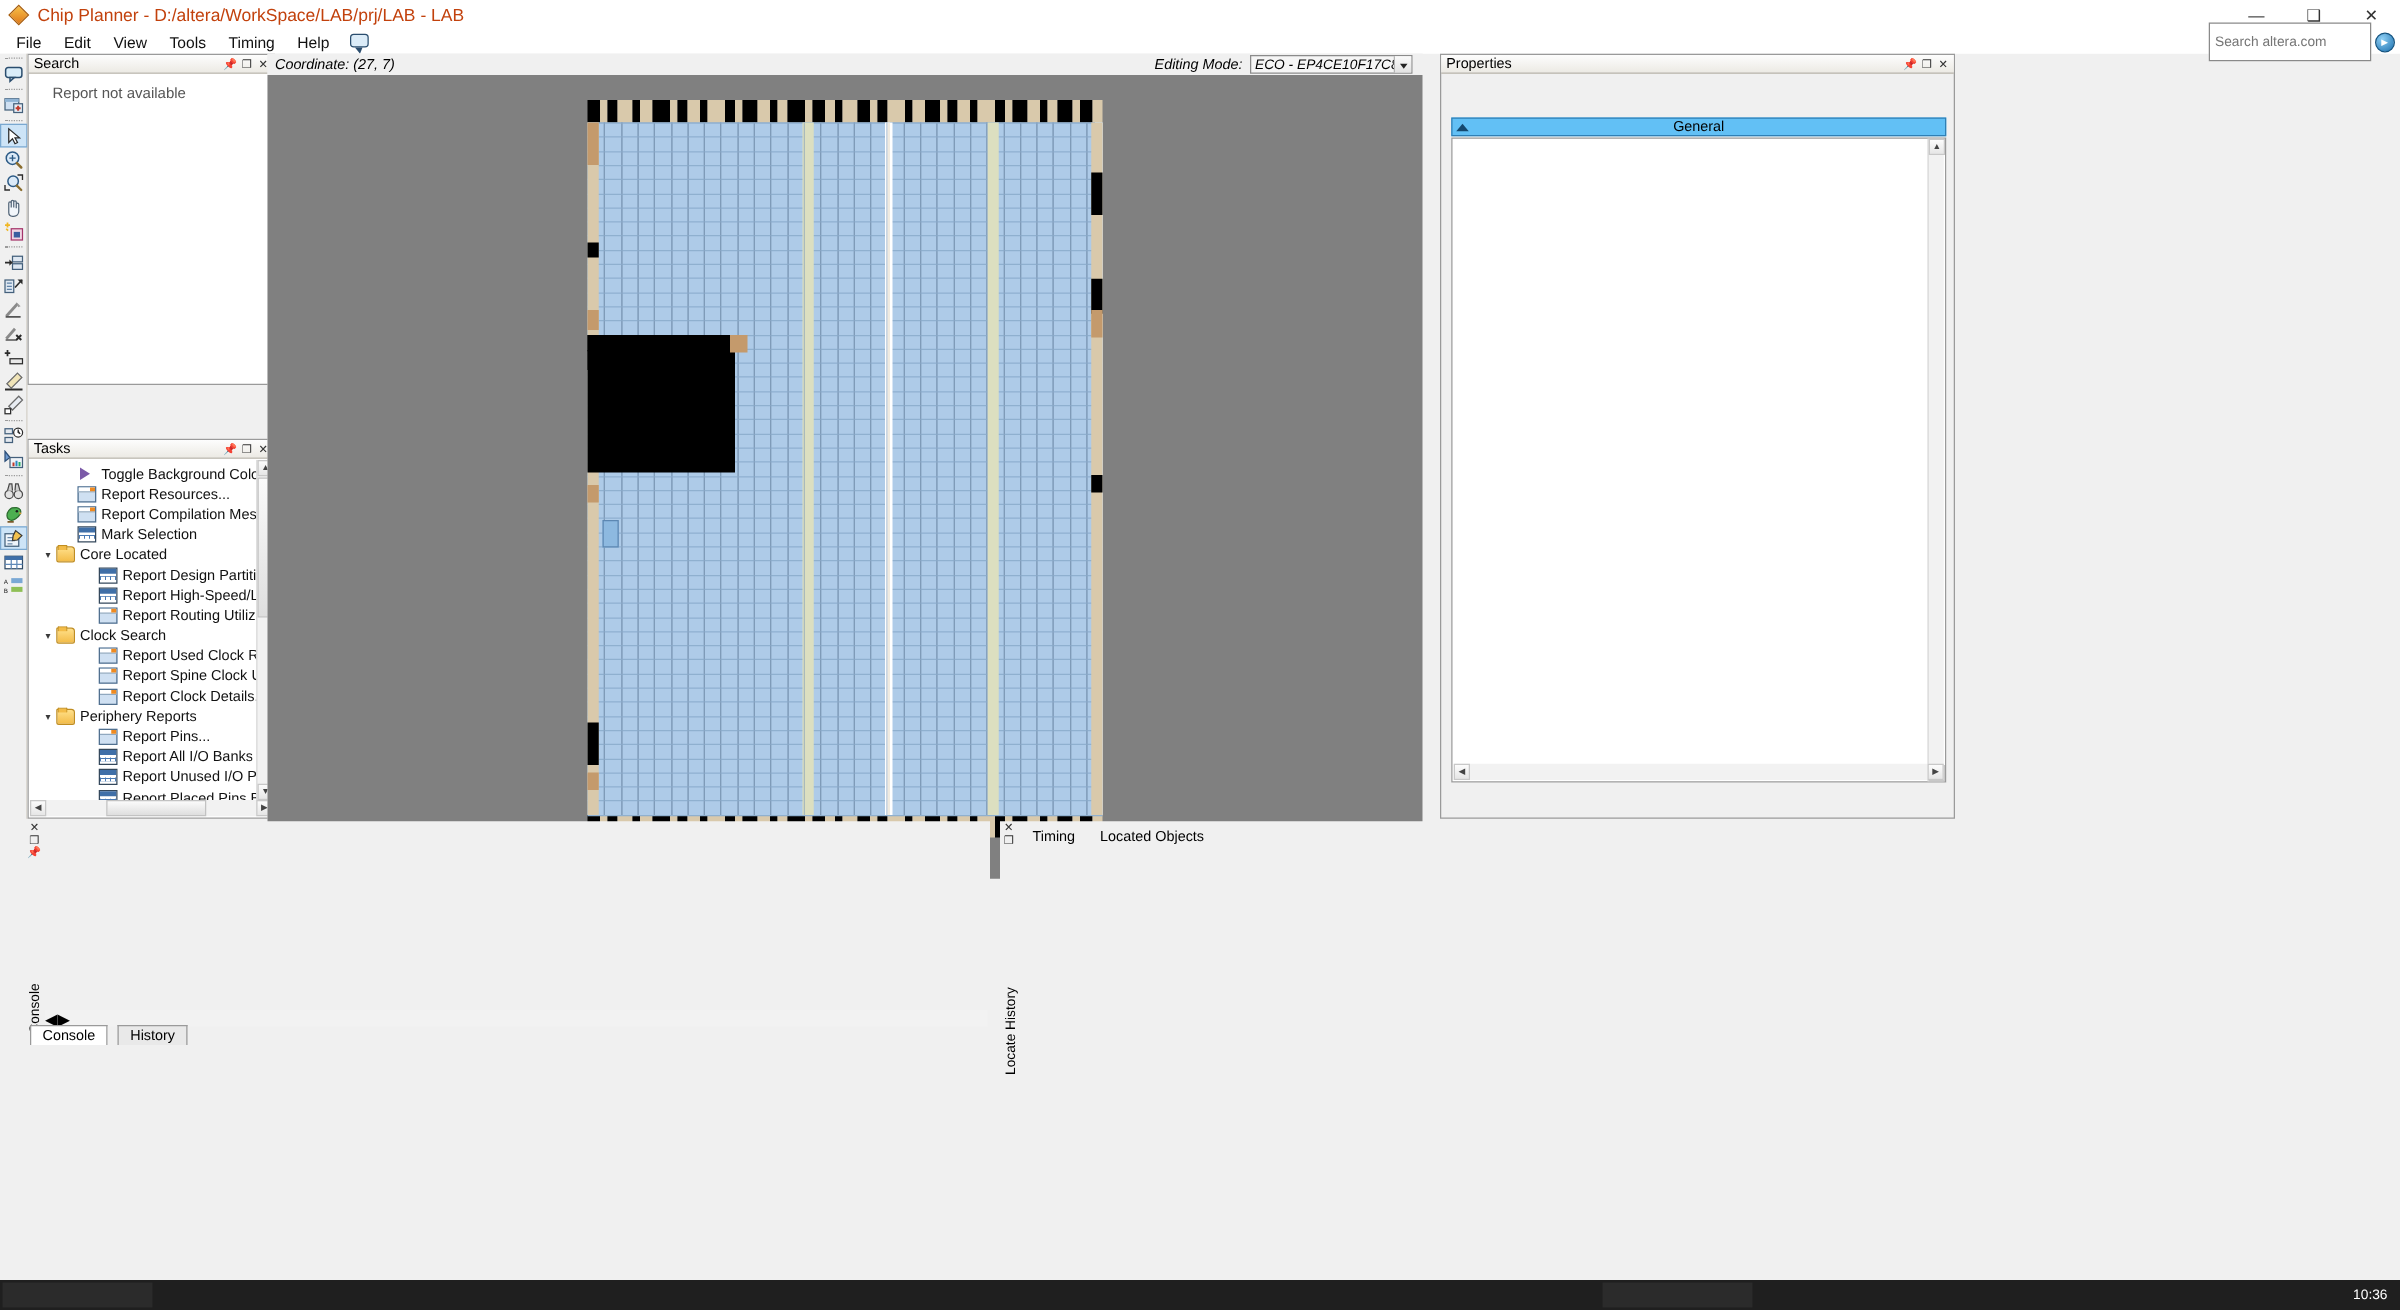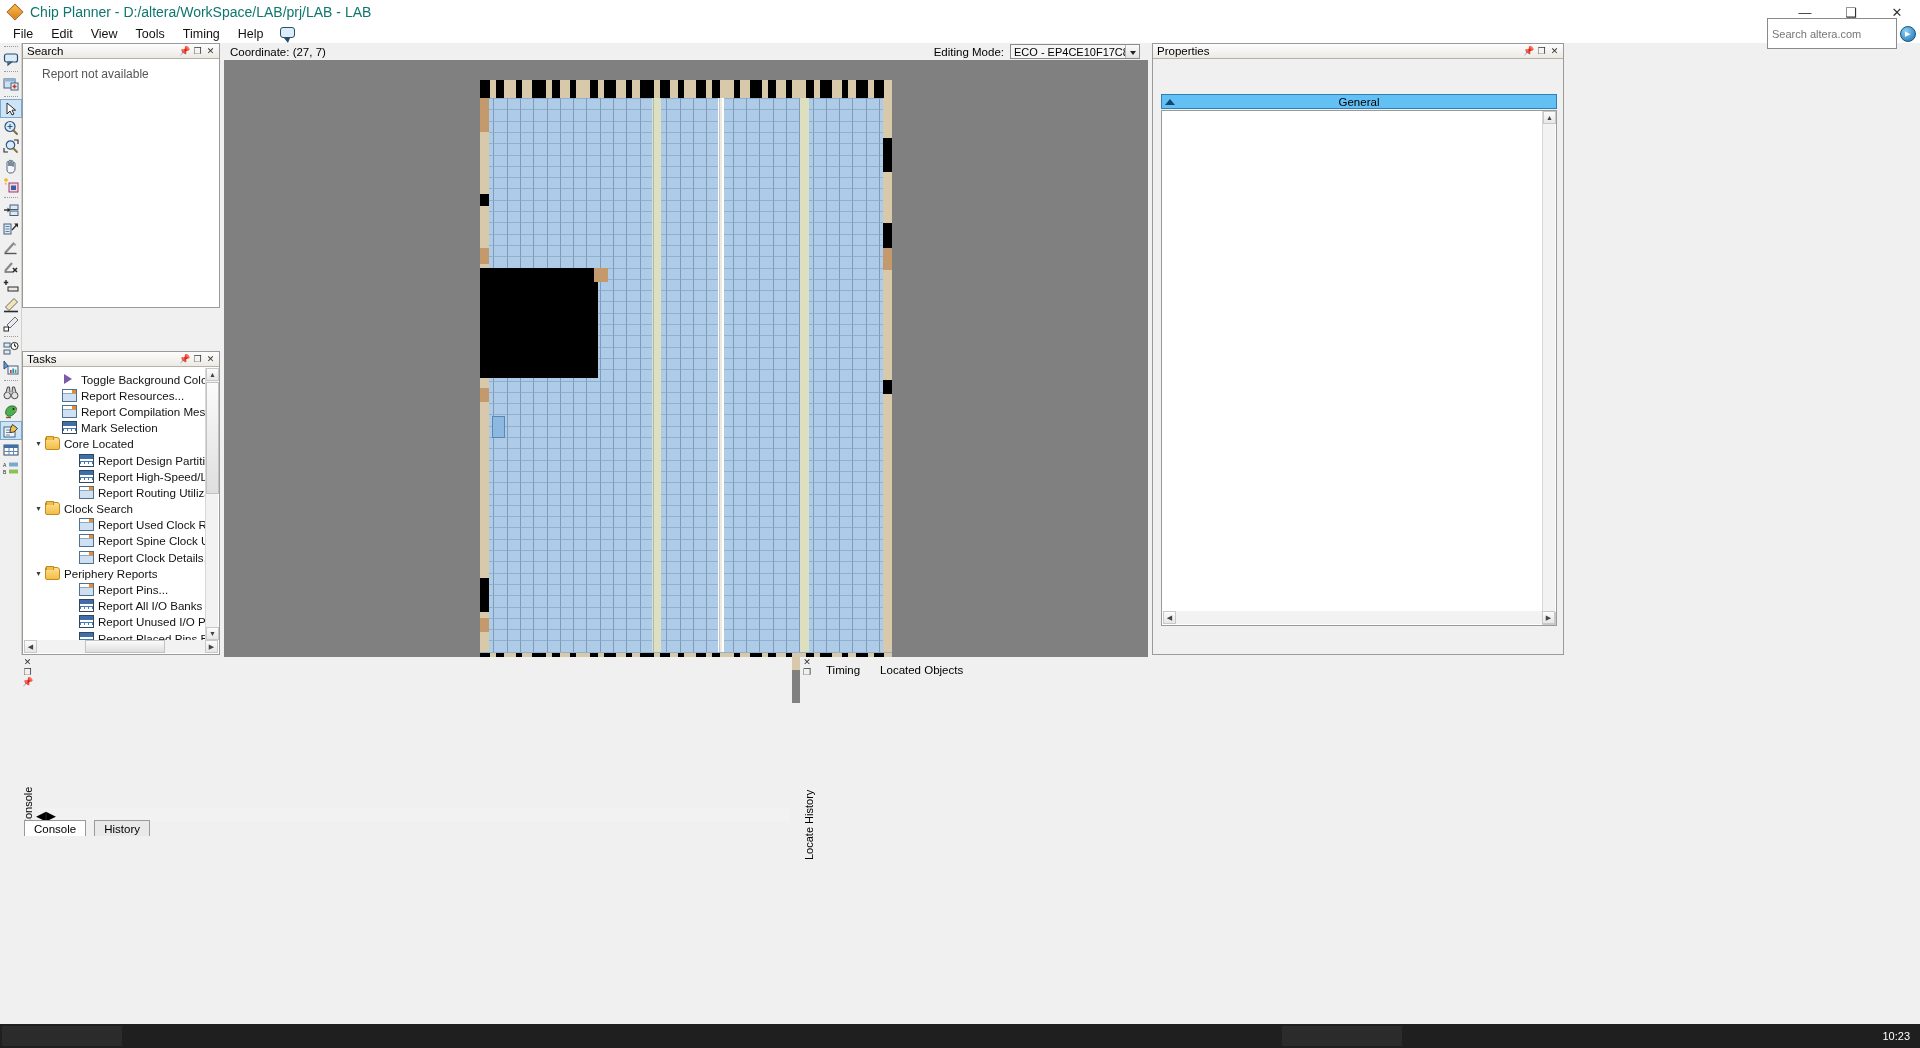--- a/index.html
+++ b/index.html
@@ -14,21 +14,21 @@
   }
   #app { position: relative; width: 1920px; height: 1048px; background: #f0f0f0; }
 
   
   .titlebar {
     position: absolute; left: 0; top: 0; width: 1920px; height: 24px;
     background: #ffffff; display: flex; align-items: center;
   }
   .title-icon { width: 18px; height: 18px; margin-left: 6px; margin-right: 6px; position: relative; }
   .title-icon .d { position: absolute; width: 12px; height: 12px; background: linear-gradient(135deg,#f7c048,#e07a1a); transform: rotate(45deg); left: 3px; top: 3px; border: 1px solid #a85d0c; }
-  .title-text { font-size: 14px; color: #0f766e; }
+  .title-text { font-size: 14px; color: #c2410c; }
   .win-btns { margin-left: auto; display: flex; height: 24px; }
   .win-btn { width: 46px; height: 24px; display: flex; align-items: center; justify-content: center; font-size: 13px; color: #333; }
 
   
   .menubar {
     position: absolute; left: 0; top: 24px; width: 1920px; height: 19px;
     background: #ffffff; display: flex; align-items: center; padding-left: 4px;
   }
   .menu-item { padding: 2px 9px; font-size: 12.5px; color: #111; }
   .menu-cmt { margin-left: 6px; width: 18px; height: 16px; position: relative; }
@@ -101,21 +101,21 @@
   .vscroll { position: absolute; right: 1px; top: 16px; bottom: 14px; width: 13px; background: #f2f2f2; border-left: 1px solid #d7d7d7; }
   .vscroll .arr { width: 13px; height: 13px; background: linear-gradient(#fcfcfc,#e6e6e6); border: 1px solid #c8c8c8; font-size: 7px; text-align: center; line-height: 11px; color: #444; }
   .vscroll .arr.bot { position: absolute; bottom: 0; left: 0; }
   .vscroll .thumb { position: absolute; left: 0; width: 13px; background: linear-gradient(#fbfbfb,#dedede); border: 1px solid #c2c2c2; }
   .hscroll { position: absolute; left: 1px; right: 1px; bottom: 1px; height: 13px; background: #f2f2f2; display: flex; }
   .hscroll .arr { width: 13px; height: 13px; background: linear-gradient(#fcfcfc,#e6e6e6); border: 1px solid #c8c8c8; font-size: 7px; text-align: center; line-height: 11px; color: #444; }
   .hscroll .track { flex: 1; position: relative; }
   .hscroll .thumb { position: absolute; top: 0; height: 13px; background: linear-gradient(#fbfbfb,#dedede); border: 1px solid #c2c2c2; }
 
   
-  #canvas-area { position: absolute; left: 224px; top: 43px; width: 924px; height: 660px; background: #f0f0f0; }
+  #canvas-area { position: absolute; left: 214px; top: 43px; width: 924px; height: 660px; background: #f0f0f0; font-style: italic; }
   .coordbar { height: 17px; display: flex; align-items: center; background: #f0f0f0; }
   .coordtxt { font-size: 11.5px; padding-left: 6px; color: #000; }
   .editmode { margin-left: auto; display: flex; align-items: center; padding-right: 8px; }
   .editmode .lbl { font-size: 11.5px; margin-right: 6px; }
   .combo { width: 130px; height: 15px; border: 1px solid #8b8b8b; background: #f5f5f5;
     display: flex; align-items: center; font-size: 11px; padding-left: 3px; position: relative; }
   .combo .cbtn { position: absolute; right: 0; top: 0; width: 14px; height: 13px;
     background: linear-gradient(#fafafa,#e2e2e2); border-left: 1px solid #b5b5b5; }
   .combo .cbtn:after { content: ""; position: absolute; left: 4px; top: 6px;
     border-top: 4px solid #222; border-left: 3.5px solid transparent; border-right: 3.5px solid transparent; }
@@ -810,16 +810,16 @@
     <div class="loc-tabs">
       <div class="ltab">Timing</div>
       <div class="ltab active">Located Objects</div>
     </div>
     <div class="loc-body"></div>
   </div>
 
   <div class="taskbar">
     <div class="tb-seg" style="width:120px;"></div>
     <div class="tb-seg" style="width:120px;margin-left:1160px;"></div>
-    <div class="tb-clock">10:23</div>
+    <div class="tb-clock">10:36</div>
   </div>
 
 </div>
 
 </body></html>

